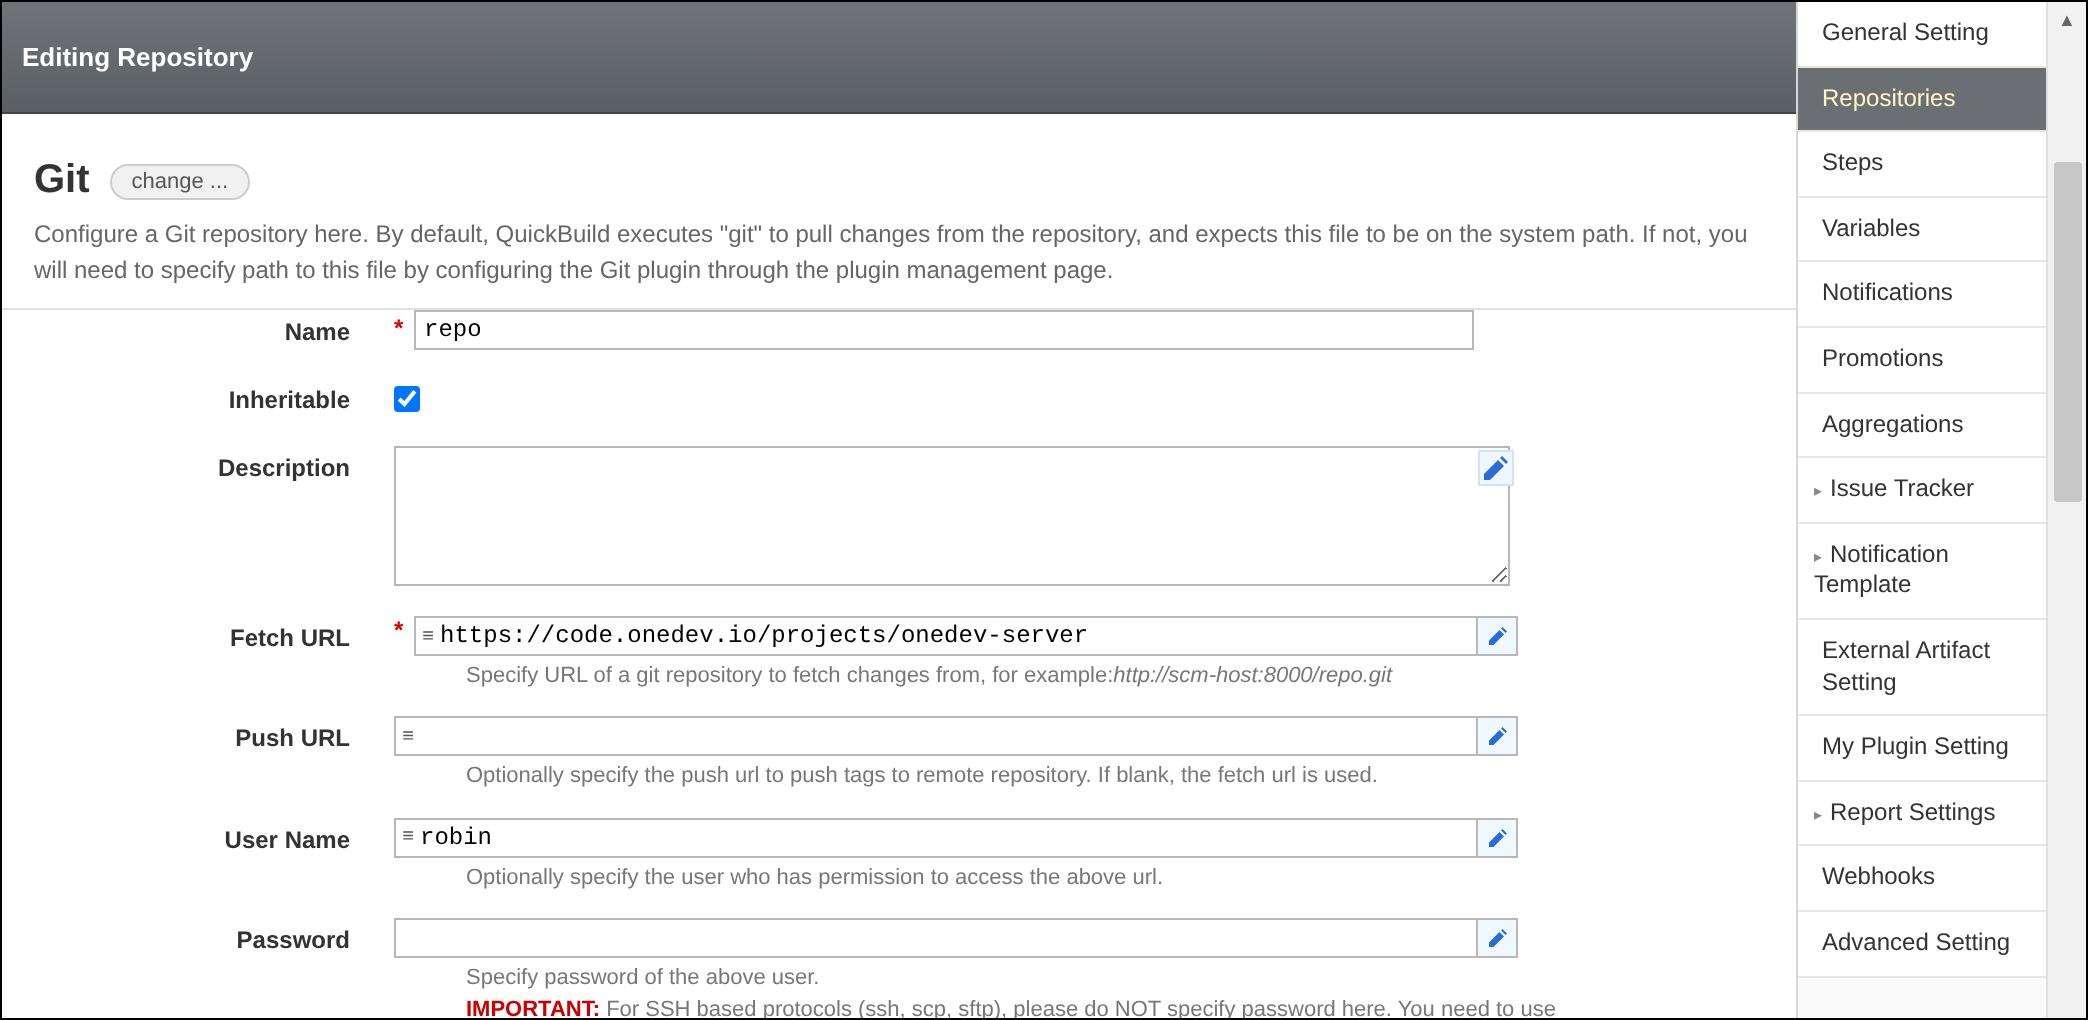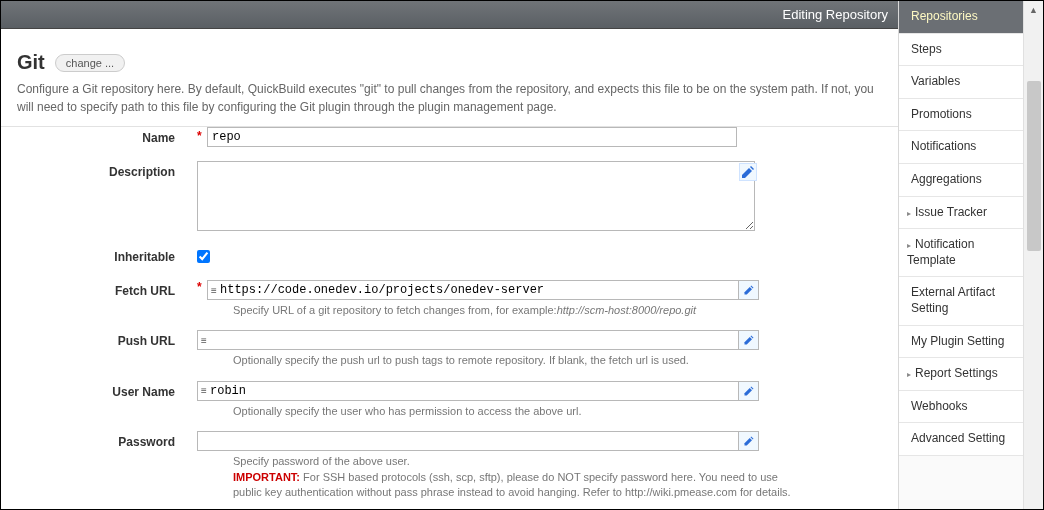--- a/index.html
+++ b/index.html
@@ -1,19 +1,19 @@
 <!DOCTYPE html>
 <html><head>
   <meta charset="utf-8">
   <style>
     * { margin: 0; padding: 0; box-sizing: border-box; }
     body { font-family: Arial, Helvetica, sans-serif; font-size: 12px; color: #333; background: #fff; width: 1044px; height: 510px; overflow: hidden; border: 1px solid #000; position: relative; }
     .main-wrap { display: flex; width: 1022px; height: 508px; }
     .content { flex: 1; display: flex; flex-direction: column; }
-    .header-bar { background: linear-gradient(#707478, #5a5f64); color: #fff; padding: 6px 10px; font-weight: normal; font-size: 13px; border-bottom: 1px solid #444; text-align: right; }
+    .header-bar { background: linear-gradient(#707478, #5a5f64); color: #fff; padding: 20px 10px; font-weight: bold; font-size: 13px; border-bottom: 1px solid #444; }
     .title-row { padding: 10px 16px 6px; display: flex; align-items: center; gap: 10px; margin-top: 12px; }
     .title-row h2 { font-size: 20px; font-weight: bold; }
     .change-btn { background: #f1f1f1; border: 1px solid #ccc; border-radius: 10px; padding: 2px 10px; font-size: 11px; cursor: pointer; color: #555; text-align: center; }
     .desc-text { padding: 0 16px 10px; color: #666; line-height: 1.5; font-size: 12px; border-bottom: 1px solid #e2e2e2; }
     .form-area { display: flex; flex: 1; overflow-y: auto; }
     .form-row { display: flex; align-items: flex-start; margin-bottom: 12px; }
     .label-cell { width: 188px; text-align: right; padding: 4px 14px 4px 4px; font-weight: bold; color: #333; font-size: 12px; }
     .field-cell { flex: 1; padding-left: 8px; }
     .req { color: #d00; margin-right: 2px; font-weight: bold; }
     input[type="text"], textarea { font-family: 'Courier New', monospace; font-size: 12px; border: 1px solid #b8b8b8; padding: 2px 4px; }
@@ -58,38 +58,38 @@
 
         <div class="form-row">
           <div class="label-cell">Name</div>
           <div class="field-cell">
             <span class="req">*</span>
             <input type="text" class="text-input" value="repo" style="">
           </div>
         </div>
 
         <div class="form-row">
+          <div class="label-cell">Inheritable</div>
+          <div class="field-cell">
+            <input type="checkbox" class="checkbox" checked="" style="">
+          </div>
+        </div>
+
+        <div class="form-row">
           <div class="label-cell">Description</div>
           <div class="field-cell">
             <div class="ta-wrap">
               <textarea class="textarea" style=""></textarea>
               <div class="ta-icon">
                 <svg viewBox="0 0 16 16">
                     <path fill="#2b6cd8" d="M2 11l7-7 3 3-7 7H2v-3z"></path>
                     <path fill="#2b6cd8" d="M10 3l1-1 3 3-1 1-3-3z"></path>
                   </svg>
               </div>
             </div>
-          </div>
-        </div>
-
-        <div class="form-row">
-          <div class="label-cell">Inheritable</div>
-          <div class="field-cell">
-            <input type="checkbox" class="checkbox" checked="" style="">
           </div>
         </div>
 
         <div class="form-row">
           <div class="label-cell">Fetch URL</div>
           <div class="field-cell">
             <span class="req">*</span>
             <span class="input-wrap" style="display:inline-flex;width:552px;vertical-align:top">
               <span class="input-with-prefix">
                 <span class="prefix-icon">≡</span>
@@ -162,25 +162,26 @@
               <span>Specify password of the above user.</span><br>
               <span class="important">IMPORTANT:</span><span> For SSH based protocols (ssh, scp, sftp), please do NOT specify password here. You need to use public key authentication without pass phrase instead to avoid hanging. Refer to http://wiki.pmease.com for details.</span>
             </div>
           </div>
         </div>
       </div>
     </div>
   </div>
 
   <div class="sidebar" id="sidebar">
+      <div class="side-item">General Setting</div>
       <div class="side-item active">Repositories</div>
       <div class="side-item">Steps</div>
       <div class="side-item">Variables</div>
+      <div class="side-item">Notifications</div>
       <div class="side-item">Promotions</div>
-      <div class="side-item">Notifications</div>
       <div class="side-item">Aggregations</div>
       <div class="side-item indent">Issue Tracker</div>
       <div class="side-item indent">Notification Template</div>
       <div class="side-item">External Artifact Setting</div>
       <div class="side-item">My Plugin Setting</div>
       <div class="side-item indent">Report Settings</div>
       <div class="side-item">Webhooks</div>
       <div class="side-item">Advanced Setting</div>
     </div>
 </div>

